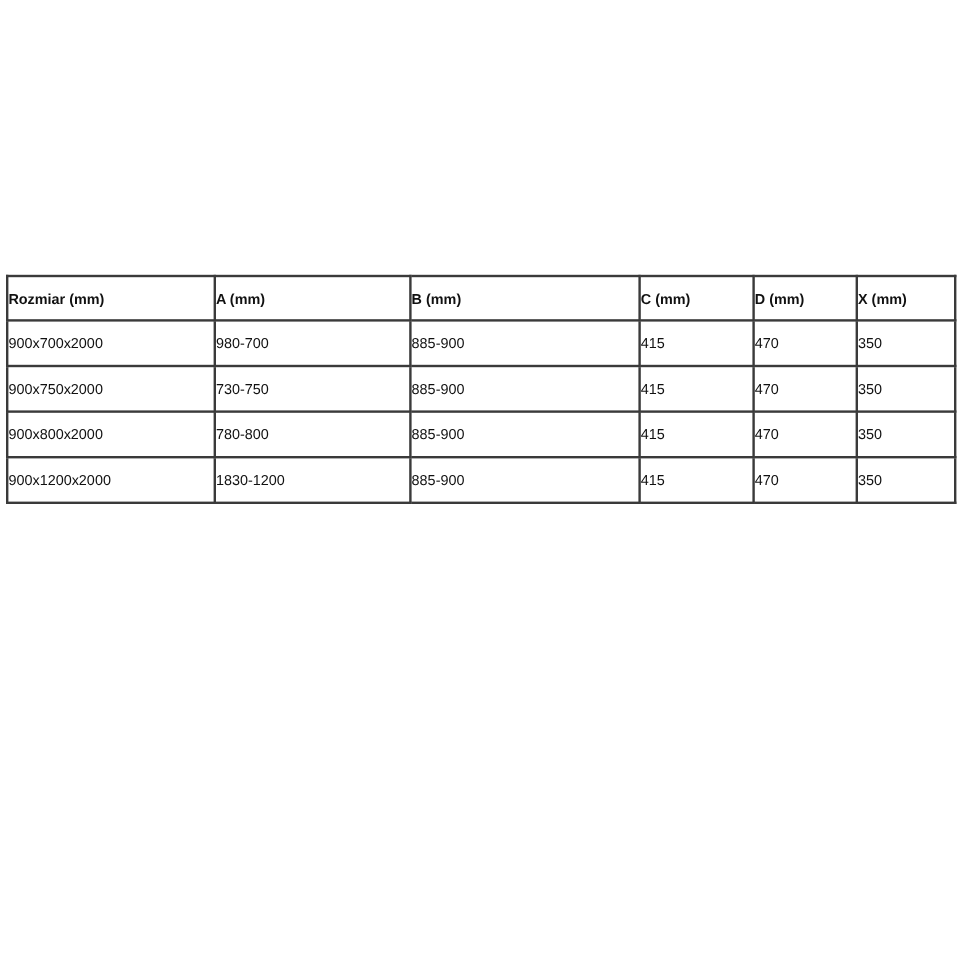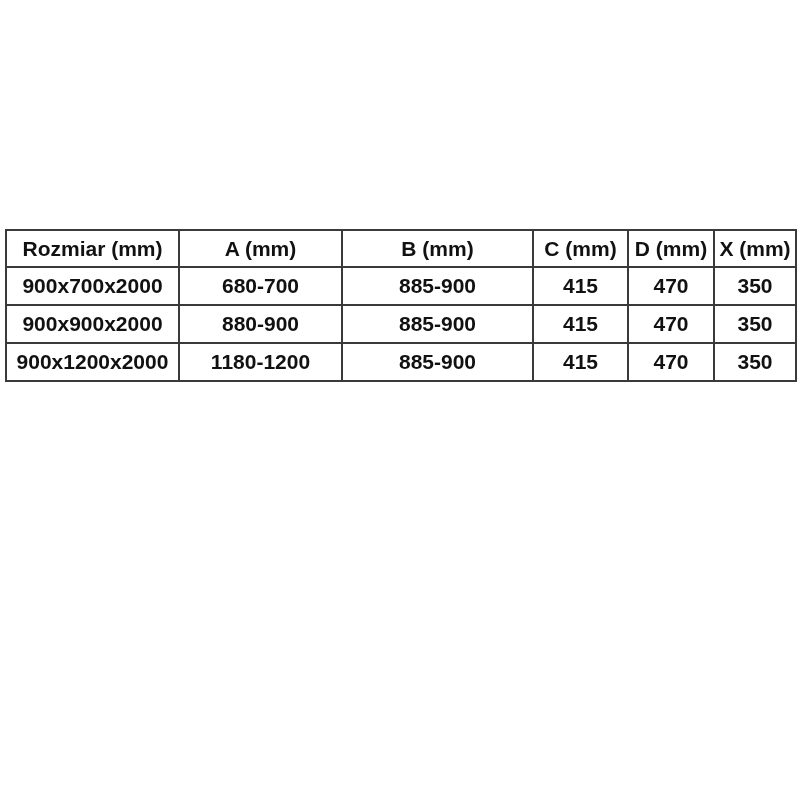--- a/index.html
+++ b/index.html
@@ -26,34 +26,34 @@
     left: 5px;
     top: 229px;
     width: 790px;
     border-collapse: collapse;
     table-layout: fixed;
     background: var(--bg-color);
   }
   table.spec-table th,
   table.spec-table td {
     border: 2px solid var(--border-color);
-    text-align: center;
+    text-align: left;
     vertical-align: middle;
     color: var(--text-color);
-    font-size: 21px;
+    font-size: 12px;
     white-space: nowrap;
     overflow: hidden;
   }
   table.spec-table th {
     height: 37px;
     font-weight: bold;
   }
   table.spec-table td {
     height: 38px;
-    font-weight: bold;
+    font-weight: normal;
   }
   col.c-rozmiar { width: 173px; }
   col.c-a { width: 163px; }
   col.c-b { width: 191px; }
   col.c-c { width: 95px; }
   col.c-d { width: 86px; }
   col.c-x { width: 82px; }
 </style>
 </head>
 <body>
@@ -74,37 +74,45 @@
           <th>A (mm)</th>
           <th>B (mm)</th>
           <th>C (mm)</th>
           <th>D (mm)</th>
           <th>X (mm)</th>
         </tr>
     </thead>
     <tbody>
         <tr>
           <td>900x700x2000</td>
-          <td>680-700</td>
+          <td>980-700</td>
           <td>885-900</td>
           <td>415</td>
           <td>470</td>
           <td>350</td>
         </tr>
         <tr>
-          <td>900x900x2000</td>
-          <td>880-900</td>
+          <td>900x750x2000</td>
+          <td>730-750</td>
+          <td>885-900</td>
+          <td>415</td>
+          <td>470</td>
+          <td>350</td>
+        </tr>
+        <tr>
+          <td>900x800x2000</td>
+          <td>780-800</td>
           <td>885-900</td>
           <td>415</td>
           <td>470</td>
           <td>350</td>
         </tr>
         <tr>
           <td>900x1200x2000</td>
-          <td>1180-1200</td>
+          <td>1830-1200</td>
           <td>885-900</td>
           <td>415</td>
           <td>470</td>
           <td>350</td>
         </tr>
       </tbody>
   </table>
 </div>
 
 </body></html>

